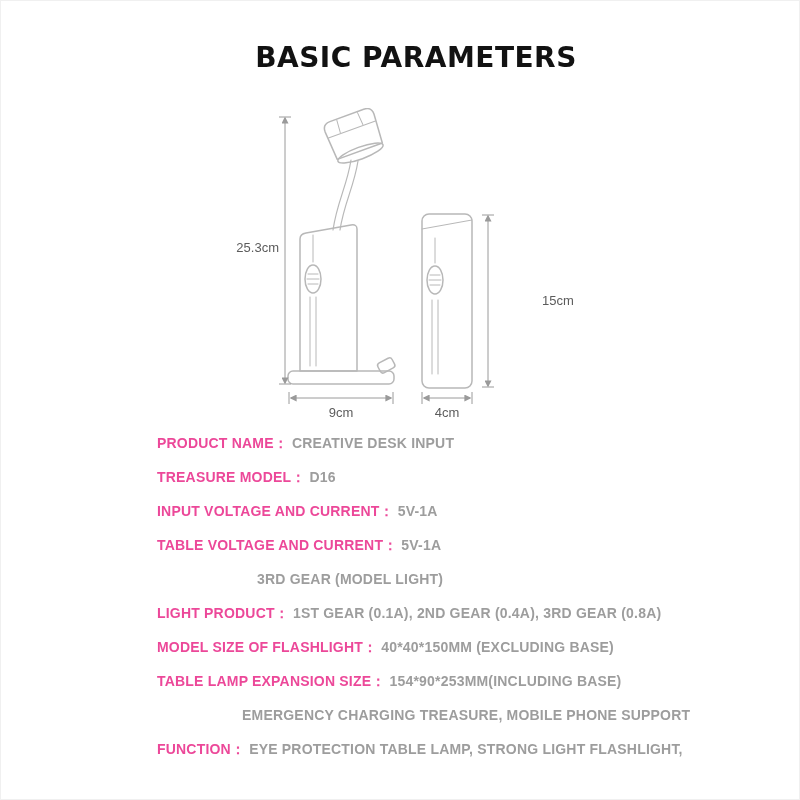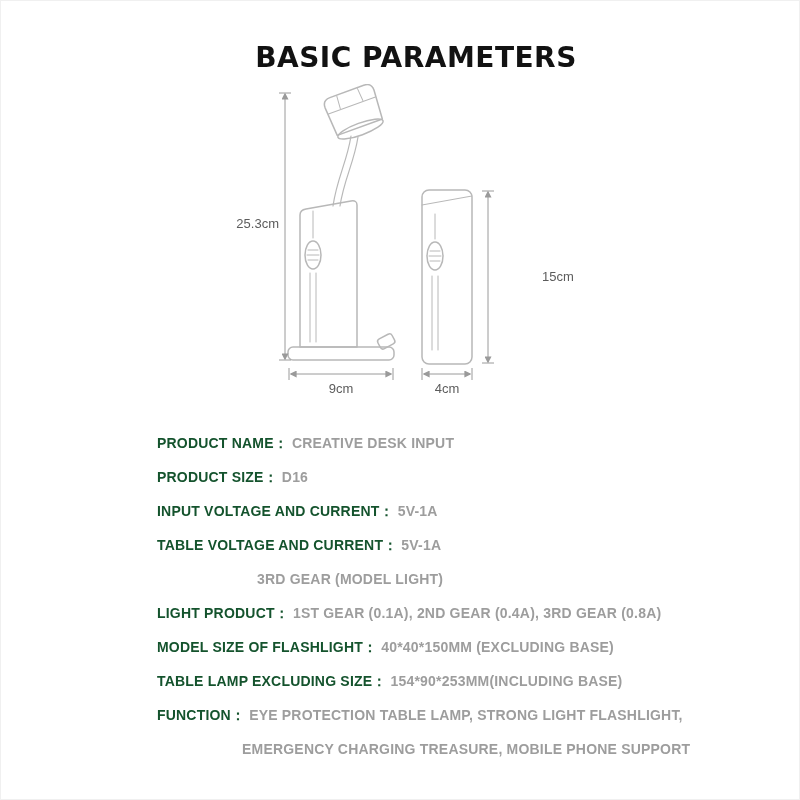--- a/index.html
+++ b/index.html
@@ -9,35 +9,35 @@
     font-family:"Liberation Sans", sans-serif;
     box-shadow: inset 0 0 0 1px #f0f0f0;
   }
   .page-title{
     position:absolute;top:22px;left:16px;width:800px;
     text-align:center;
     font-family:"DejaVu Sans", sans-serif;
     font-size:28px;font-weight:800;letter-spacing:.5px;color:#121212;
   }
   .diagram-wrap{
-    position:absolute;left:205px;top:84px;width:400px;height:320px;
+    position:absolute;left:205px;top:108px;width:400px;height:320px;
   }
   .diagram-wrap svg{display:block;}
   .dim-text{
     font-family:"Liberation Sans", sans-serif;
     font-size:13px;fill:#5c5c5c;font-weight:400;
   }
   .specs{
     position:absolute;left:157px;top:426px;width:600px;
   }
   .spec-row{
     line-height:34px;height:34px;white-space:nowrap;
     font-size:14px;font-weight:bold;letter-spacing:.2px;
   }
-  .spec-label{color:#14532d;text-align:center;}
+  .spec-label{color:#ec4899;text-align:center;}
   .spec-value{color:#9d9d9d;margin-left:4px;}
   .indent-a{padding-left:96px;}
   .indent-b{padding-left:81px;}
 </style>
 </head>
 <body>
 
 <h1 class="page-title">BASIC PARAMETERS</h1>
 
 <div class="diagram-wrap">
@@ -117,39 +117,39 @@
     <text class="dim-text" x="337" y="197" text-anchor="start">15cm</text>
     <text class="dim-text" x="242" y="309" text-anchor="middle">4cm</text>
   </svg>
 </div>
 
 <div class="specs">
   <div class="spec-row">
     <span class="spec-label">PRODUCT NAME：</span><span class="spec-value">CREATIVE DESK INPUT</span>
   </div>
   <div class="spec-row">
-    <span class="spec-label">PRODUCT SIZE：</span><span class="spec-value">D16</span>
+    <span class="spec-label">TREASURE MODEL：</span><span class="spec-value">D16</span>
   </div>
   <div class="spec-row">
     <span class="spec-label">INPUT VOLTAGE AND CURRENT：</span><span class="spec-value">5V-1A</span>
   </div>
   <div class="spec-row">
     <span class="spec-label">TABLE VOLTAGE AND CURRENT：</span><span class="spec-value">5V-1A</span>
   </div>
   <div class="spec-row indent-a">
     <span class="spec-label"></span><span class="spec-value">3RD GEAR (MODEL LIGHT)</span>
   </div>
   <div class="spec-row">
     <span class="spec-label">LIGHT PRODUCT：</span><span class="spec-value">1ST GEAR (0.1A), 2ND GEAR (0.4A), 3RD GEAR (0.8A)</span>
   </div>
   <div class="spec-row">
     <span class="spec-label">MODEL SIZE OF FLASHLIGHT：</span><span class="spec-value">40*40*150MM (EXCLUDING BASE)</span>
   </div>
   <div class="spec-row">
-    <span class="spec-label">TABLE LAMP EXCLUDING SIZE：</span><span class="spec-value">154*90*253MM(INCLUDING BASE)</span>
+    <span class="spec-label">TABLE LAMP EXPANSION SIZE：</span><span class="spec-value">154*90*253MM(INCLUDING BASE)</span>
+  </div>
+  <div class="spec-row indent-b">
+    <span class="spec-label"></span><span class="spec-value">EMERGENCY CHARGING TREASURE, MOBILE PHONE SUPPORT</span>
   </div>
   <div class="spec-row">
     <span class="spec-label">FUNCTION：</span><span class="spec-value">EYE PROTECTION TABLE LAMP, STRONG LIGHT FLASHLIGHT,</span>
   </div>
-  <div class="spec-row indent-b">
-    <span class="spec-label"></span><span class="spec-value">EMERGENCY CHARGING TREASURE, MOBILE PHONE SUPPORT</span>
-  </div>
 </div>
 
 </body></html>

